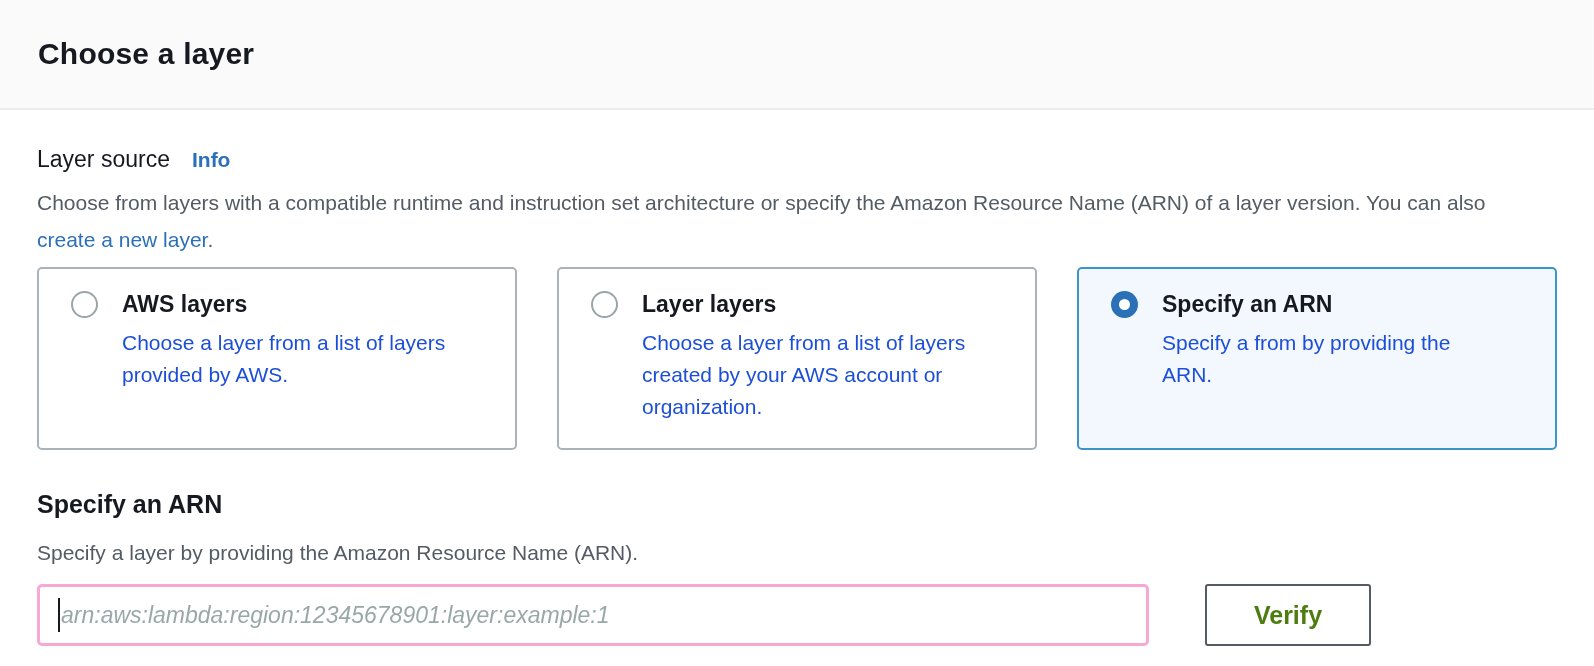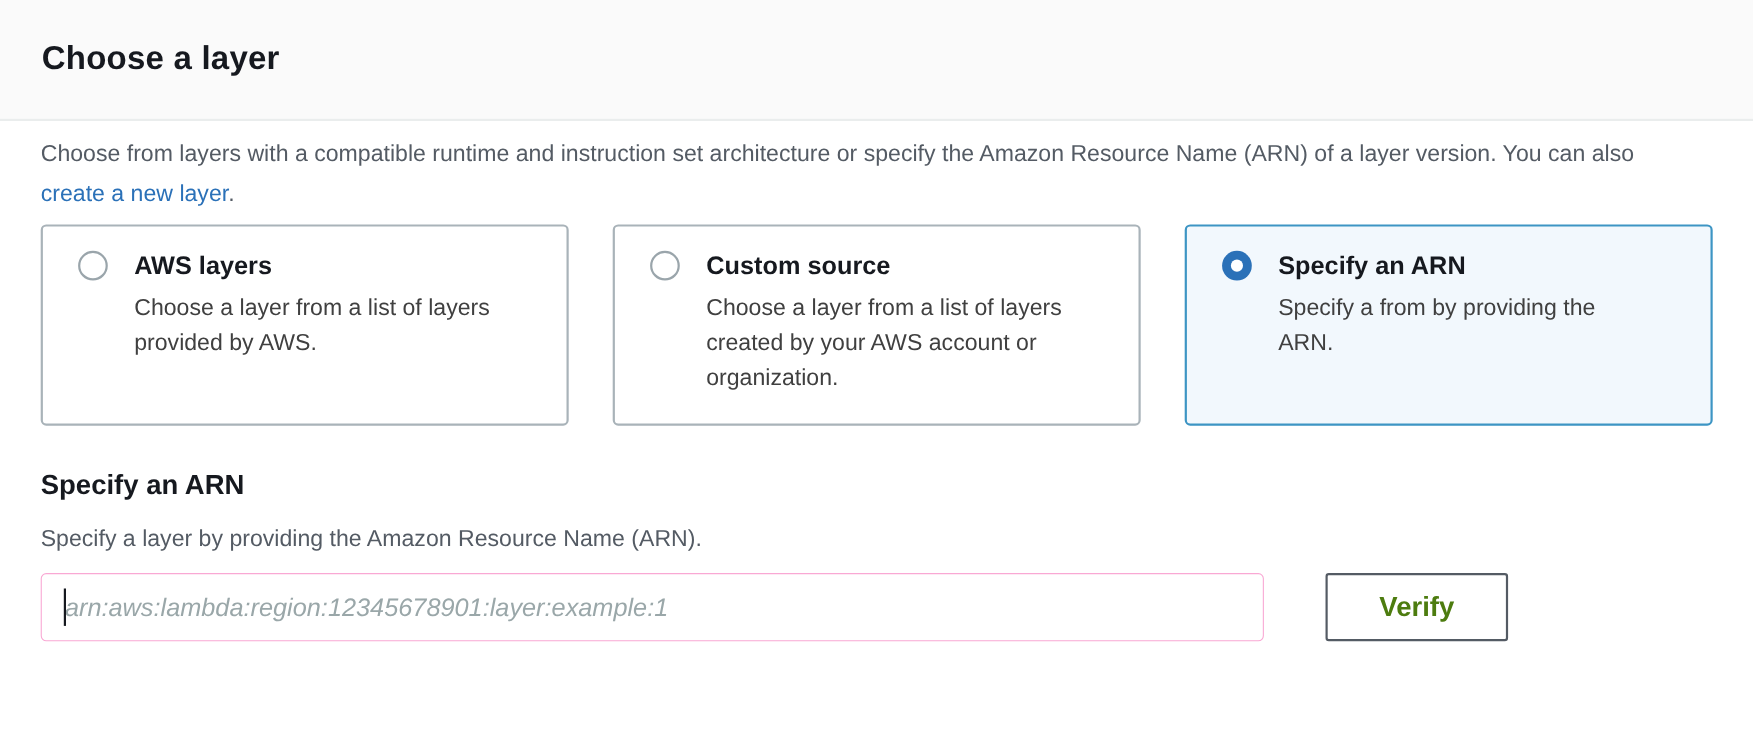--- a/index.html
+++ b/index.html
@@ -24,63 +24,67 @@
     background:#ffffff; padding:22px 22px 0 32px; cursor:pointer; }
   .card.selected { border-color:#3d95c4; background:#f2f8fd; }
   .card-head { display:flex; align-items:center; gap:24px; }
   .radio { width:27px; height:27px; border-radius:50%; border:2px solid #9aa5ab;
     background:#ffffff; flex:0 0 auto; position:relative; }
   .radio.checked { border:none; background:#2b71b8; }
   .radio.checked::after { content:""; position:absolute; left:8px; top:8px;
     width:11px; height:11px; border-radius:50%; background:#ffffff; }
   .card-title { font-size:23px; font-weight:bold; color:#16191f; }
   .card-desc { margin:9px 0 0 51px; font-size:21px; line-height:32px;
-    color:#404040; max-width:334px; }
+    color:#1d4ed8; max-width:334px; }
 
   .arn-heading { margin-top:40px; font-size:25px; color:#16191f; }
   .arn-desc { margin-top:22px; font-size:21px; color:#545b64; }
 
   .input-row { margin-top:19px; display:flex; align-items:center; gap:56px; }
   .arn-input-wrap { position:relative; width:1112px; }
-  .arn-input { width:100%; height:62px; border:1px solid #f9a8d4; border-radius:5px;
+  .arn-input { width:100%; height:62px; border:3px solid #f9a8d4; border-radius:5px;
     padding:0 18px 0 21px; font-size:23px; font-family:"Liberation Sans", sans-serif;
     color:#0c4a6e; outline:none; background:#ffffff; }
   .arn-input::placeholder { color:#9aa7a9; font-style:italic; opacity:1; }
   .caret { position:absolute; left:21px; top:14px; width:2px; height:34px; background:#16191f; }
 
   .verify-btn { width:166px; height:62px; background:#ffffff; border:2px solid #545b64;
     border-radius:3px; font-size:25px; font-weight:bold; color:#4d7c0f;
     font-family:Liberation Sans, sans-serif; cursor:pointer; }
 </style>
 </head>
 <body>
 
 <div class="page-header">
   <h1 class="page-title">Choose a layer</h1>
 </div>
 
 <div class="content">
 
+  <div class="label-row">
+    <span class="field-label">Layer source</span>
+    <a class="info-link">Info</a>
+  </div>
 
   <p class="field-desc"><span>Choose from layers with a compatible runtime and instruction set architecture or specify the Amazon Resource Name (ARN) of a layer version. You can also </span><a class="inline-link">create a new layer</a><span>.</span></p>
 
   <div class="cards">
 
     <div class="card">
       <div class="card-head">
         <span class="radio"></span>
         <span class="card-title">AWS layers</span>
       </div>
       <p class="card-desc">Choose a layer from a list of layers provided by AWS.</p>
     </div>
 
     <div class="card">
       <div class="card-head">
         <span class="radio"></span>
-        <span class="card-title">Custom source</span>
+        <span class="card-title">Layer layers</span>
       </div>
       <p class="card-desc">Choose a layer from a list of layers created by your AWS account or organization.</p>
     </div>
 
     <div class="card selected">
       <div class="card-head">
         <span class="radio checked"></span>
         <span class="card-title">Specify an ARN</span>
       </div>
       <p class="card-desc">Specify a from by providing the ARN.</p>

